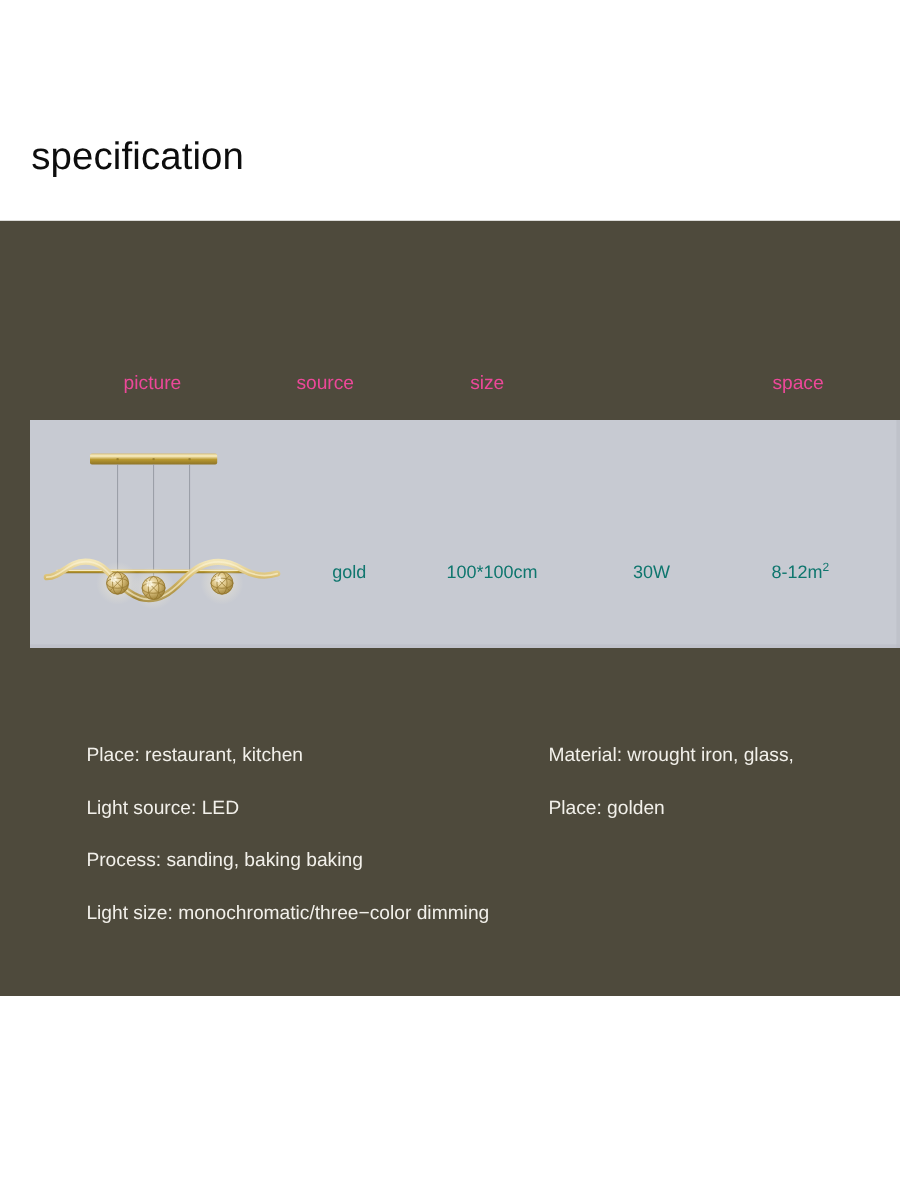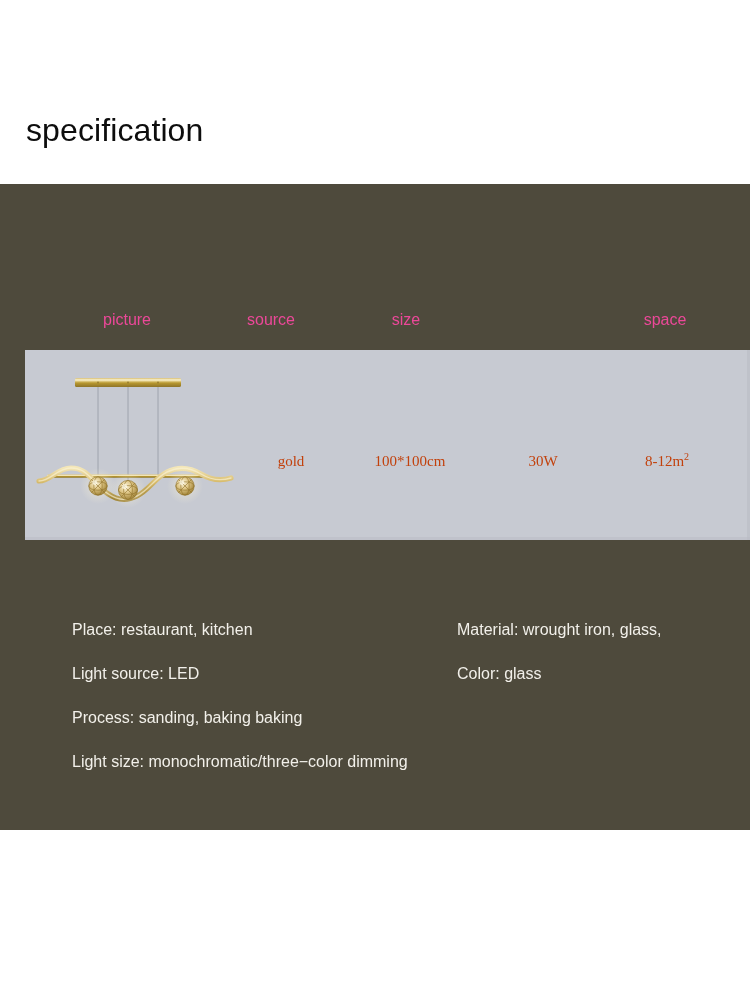--- a/index.html
+++ b/index.html
@@ -77,27 +77,26 @@
     bottom: 0;
     width: 100%;
     height: 3px;
     background: #b9bcc4;
     opacity: .55;
   }
 
   
   .cell-val {
     position: absolute;
-    top: 452px;
+    top: 469px;
     transform: translateX(-50%);
     font-size: 15px;
-    color: #c2410c;
+    color: #0f766e;
     white-space: nowrap;
     line-height: 1.2;
-    font-family: Liberation Serif, serif;
   }
   .cell-val.c-color { left: 291px; }
   .cell-val.c-size  { left: 410px; }
   .cell-val.c-power { left: 543px; }
   .cell-val.c-space { left: 667px; }
   .cell-val sup {
     font-size: 10px;
     vertical-align: super;
     line-height: 0;
   }
@@ -261,13 +260,13 @@
 </div>
 
 <div class="ghost-strip"></div>
 
 <div class="desc-line desc-left r1">Place: restaurant, kitchen</div>
 <div class="desc-line desc-left r2">Light source: LED</div>
 <div class="desc-line desc-left r3">Process: sanding, baking baking</div>
 <div class="desc-line desc-left r4">Light size: monochromatic/three−color dimming</div>
 
 <div class="desc-line desc-right r1">Material: wrought iron, glass,</div>
-<div class="desc-line desc-right r2">Color: glass</div>
+<div class="desc-line desc-right r2">Place: golden</div>
 
 </body></html>

